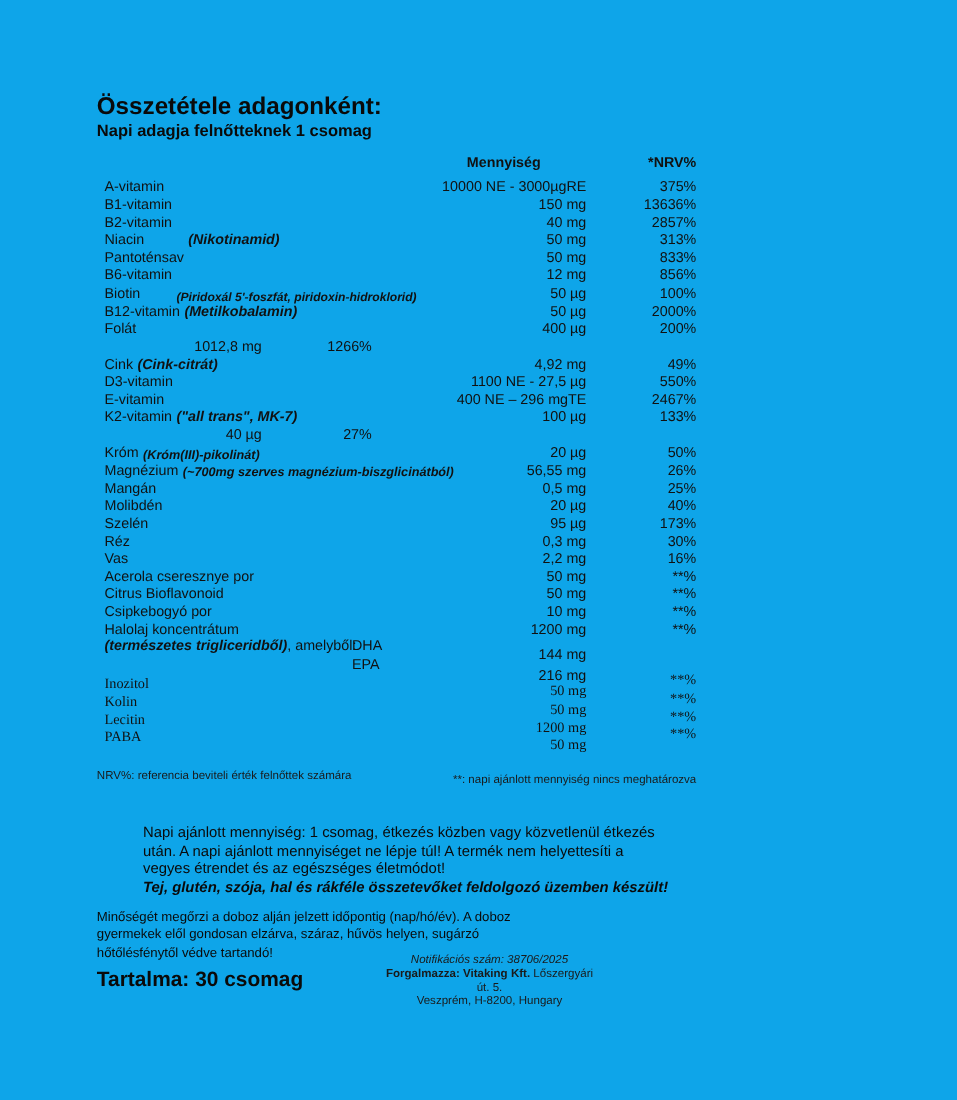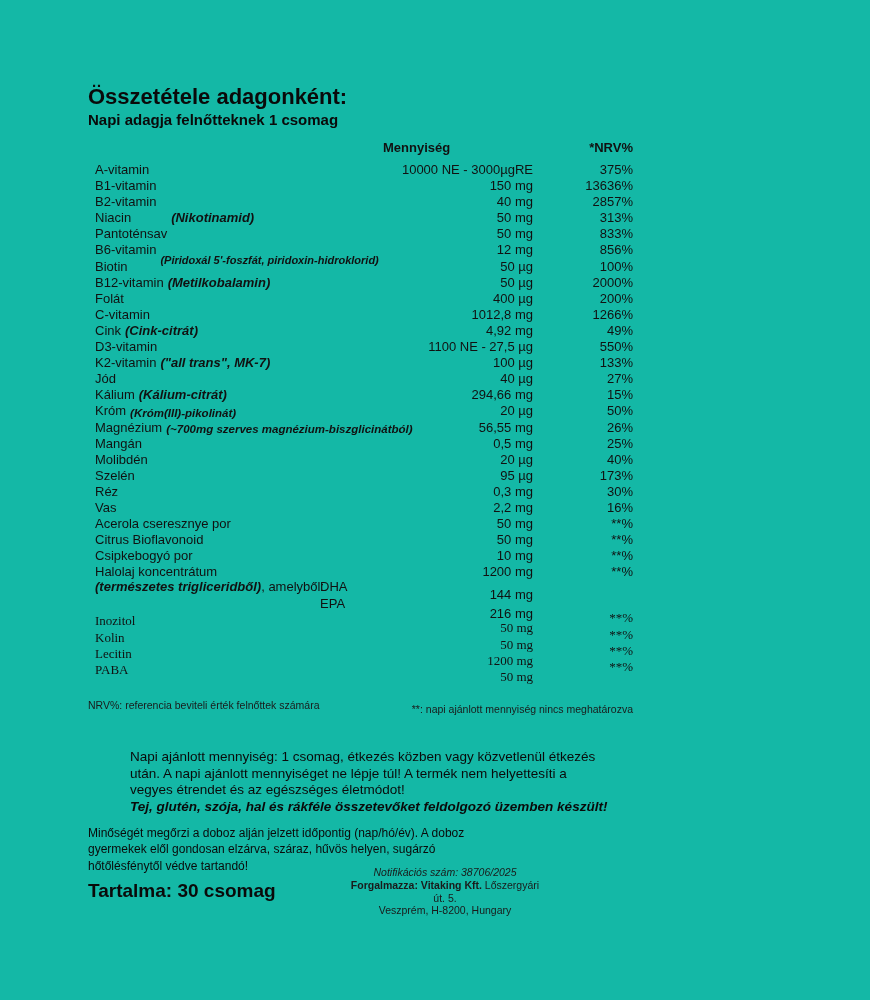--- a/index.html
+++ b/index.html
@@ -1,45 +1,45 @@
 <!DOCTYPE html>
 <html><head>
 <meta charset="utf-8">
 <style>
   html,body{margin:0;padding:0;background:#ffffff;}
   .page{
     position:relative;
     width:870px;height:1000px;
-    background:#14b8a6;color:#111;
+    background:#0ea5e9;color:#111;
     font-family:"Liberation Sans", sans-serif;
     overflow:hidden;
   }
   .content{
     position:absolute;left:88px;top:84px;width:545px;
   }
   h1.title{
     margin:0;font-size:22px;font-weight:bold;line-height:26px;color:#0a0a0a;
   }
   h2.subtitle{
     margin:0;font-size:15px;font-weight:bold;line-height:19px;color:#0a0a0a;
   }
   
   .thead{display:flex;margin-top:12px;font-weight:bold;font-size:13px;line-height:14px;}
   .thead .label{width:295px;}
-  .thead .amount{width:150px;text-align:left;}
+  .thead .amount{width:150px;text-align:center;}
   .thead .nrv{width:100px;text-align:right;}
   .rows{margin-top:7px;}
   .row{display:flex;height:16.1px;font-size:13px;line-height:16.1px;}
   .row .label{width:295px;padding-left:7px;box-sizing:border-box;white-space:nowrap;overflow:visible;}
   .row .amount{width:150px;text-align:right;white-space:nowrap;}
   .row .nrv{width:100px;text-align:right;white-space:nowrap;}
   .row .detail{font-weight:bold;font-style:italic;margin-left:4px;}
   
   .rows .row:nth-child(4)  .detail{margin-left:40px;}                     
-  .rows .row:nth-child(6)  .detail{font-size:11px;position:relative;top:10px;}   
+  .rows .row:nth-child(6)  .detail{font-size:11px;position:relative;top:20px;}   
   .rows .row:nth-child(16) .detail{font-size:11.5px;position:relative;top:2px;} 
   .rows .row:nth-child(17) .detail{font-size:11.5px;position:relative;top:1px;text-align:center;} 
   .rows .row:nth-child(18) .detail{font-size:11.5px;position:relative;top:1px;margin-left:0;} 
   
   .fishoil{position:relative;height:35px;font-size:13px;}
   .fishoil .fo-line1{position:absolute;left:7px;top:0;line-height:13px;white-space:nowrap;}
   .fishoil .fo-paren{font-weight:bold;font-style:italic;}
   .fishoil .fo-dha{position:absolute;left:232px;top:0;line-height:13px;}
   .fishoil .fo-epa{position:absolute;left:232px;top:17px;line-height:13px;}
   .fishoil .fo-amt1{position:absolute;right:100px;top:8px;width:150px;text-align:right;line-height:13px;}
@@ -129,55 +129,53 @@
     <span class="nrv">2000%</span>
   </div>
 
   <div class="row">
     <span class="label"><span class="nm">Folát</span></span>
     <span class="amount">400 µg</span>
     <span class="nrv">200%</span>
   </div>
 
   <div class="row">
-    <span class="label"><span class="nm">C-vitamin</span></span>
     <span class="amount">1012,8 mg</span>
     <span class="nrv">1266%</span>
   </div>
 
   <div class="row">
     <span class="label"><span class="nm">Cink</span><span class="detail">(Cink-citrát)</span></span>
     <span class="amount">4,92 mg</span>
     <span class="nrv">49%</span>
   </div>
 
   <div class="row">
     <span class="label"><span class="nm">D3-vitamin</span></span>
     <span class="amount">1100 NE - 27,5 µg</span>
     <span class="nrv">550%</span>
   </div>
 
+  <div class="row">
+    <span class="label"><span class="nm">E-vitamin</span></span>
+    <span class="amount">400 NE – 296 mgTE</span>
+    <span class="nrv">2467%</span>
+  </div>
 
   <div class="row">
     <span class="label"><span class="nm">K2-vitamin</span><span class="detail">("all trans", MK-7)</span></span>
     <span class="amount">100 µg</span>
     <span class="nrv">133%</span>
   </div>
 
   <div class="row">
-    <span class="label"><span class="nm">Jód</span></span>
     <span class="amount">40 µg</span>
     <span class="nrv">27%</span>
   </div>
 
-  <div class="row">
-    <span class="label"><span class="nm">Kálium</span><span class="detail">(Kálium-citrát)</span></span>
-    <span class="amount">294,66 mg</span>
-    <span class="nrv">15%</span>
-  </div>
 
   <div class="row">
     <span class="label"><span class="nm">Króm</span><span class="detail">(Króm(III)-pikolinát)</span></span>
     <span class="amount">20 µg</span>
     <span class="nrv">50%</span>
   </div>
 
   <div class="row">
     <span class="label"><span class="nm">Magnézium</span><span class="detail">(~700mg szerves magnézium-biszglicinátból)</span></span>
     <span class="amount">56,55 mg</span>

